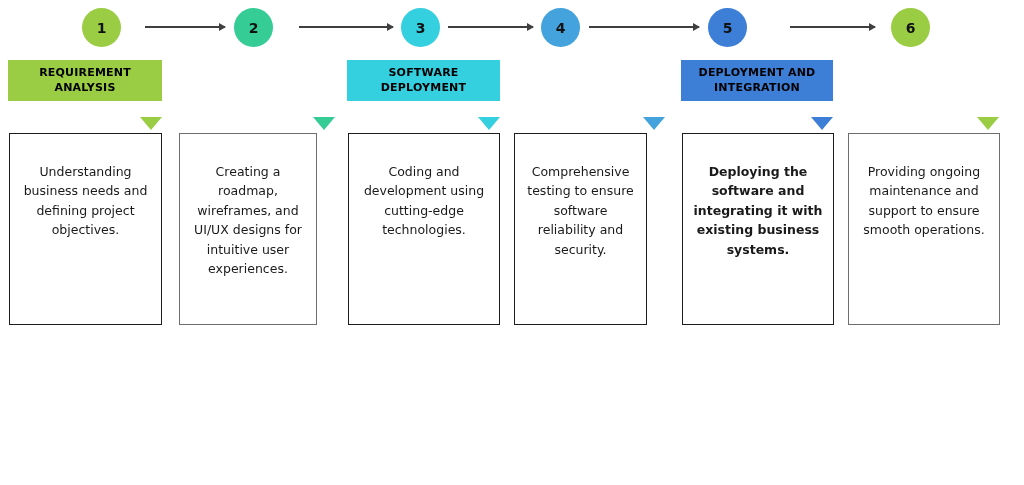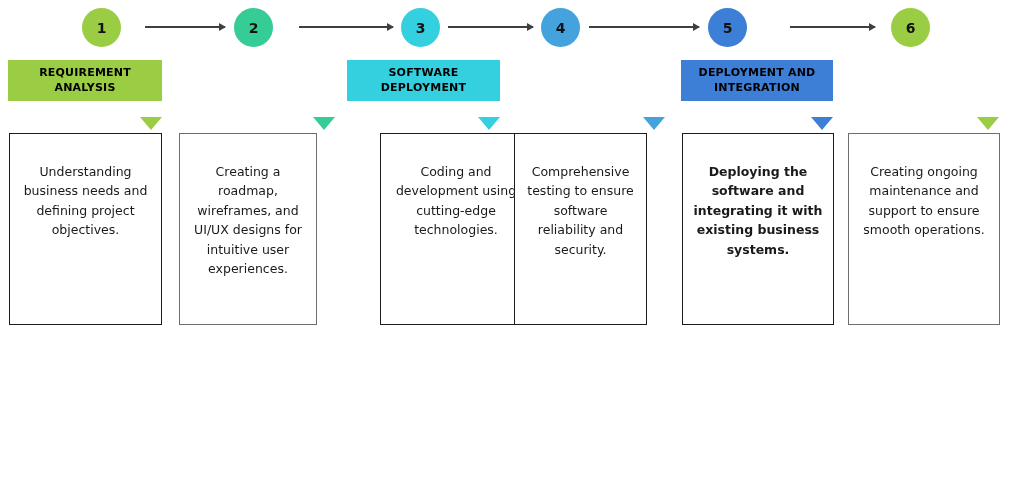--- a/index.html
+++ b/index.html
@@ -161,33 +161,33 @@
         <div class="desc-text">Understanding business needs and defining project objectives.</div>
       </div>
       <div class="banner-pointer" style="left: 313px; border-top: 13px solid rgb(53, 204, 150);"></div>
       <div class="desc-card" style="left: 179px; width: 138px; border: 1.5px solid rgb(110, 110, 110);">
         <div class="desc-text">Creating a roadmap, wireframes, and UI/UX designs for intuitive user experiences.</div>
       </div>
       <div class="banner" style="left: 347px; width: 153px; background: rgb(53, 208, 224);">
         <div class="banner-label">SOFTWARE DEPLOYMENT</div>
       </div>
       <div class="banner-pointer" style="left: 478px; border-top: 13px solid rgb(53, 208, 224);"></div>
-      <div class="desc-card" style="left: 348px; width: 152px; border: 1.5px solid rgb(28, 28, 28); margin-left: 32px;">
+      <div class="desc-card" style="left: 348px; width: 152px; border: 1.5px solid rgb(28, 28, 28);">
         <div class="desc-text">Coding and development using cutting-edge technologies.</div>
       </div>
       <div class="banner-pointer" style="left: 643px; border-top: 13px solid rgb(68, 163, 220);"></div>
       <div class="desc-card" style="left: 514px; width: 133px; border: 1.5px solid rgb(28, 28, 28);">
         <div class="desc-text">Comprehensive testing to ensure software reliability and security.</div>
       </div>
       <div class="banner" style="left: 681px; width: 152px; background: rgb(61, 127, 214);">
         <div class="banner-label">DEPLOYMENT AND INTEGRATION</div>
       </div>
       <div class="banner-pointer" style="left: 811px; border-top: 13px solid rgb(61, 127, 214);"></div>
       <div class="desc-card" style="left: 682px; width: 152px; border: 1.5px solid rgb(28, 28, 28); font-weight: bold;">
         <div class="desc-text">Deploying the software and integrating it with existing business systems.</div>
       </div>
       <div class="banner-pointer" style="left: 977px; border-top: 13px solid rgb(154, 205, 67);"></div>
       <div class="desc-card" style="left: 848px; width: 152px; border: 1.5px solid rgb(110, 110, 110);">
-        <div class="desc-text">Creating ongoing maintenance and support to ensure smooth operations.</div>
+        <div class="desc-text">Providing ongoing maintenance and support to ensure smooth operations.</div>
       </div>
     </div>
 
 </div>
 
 </body></html>

